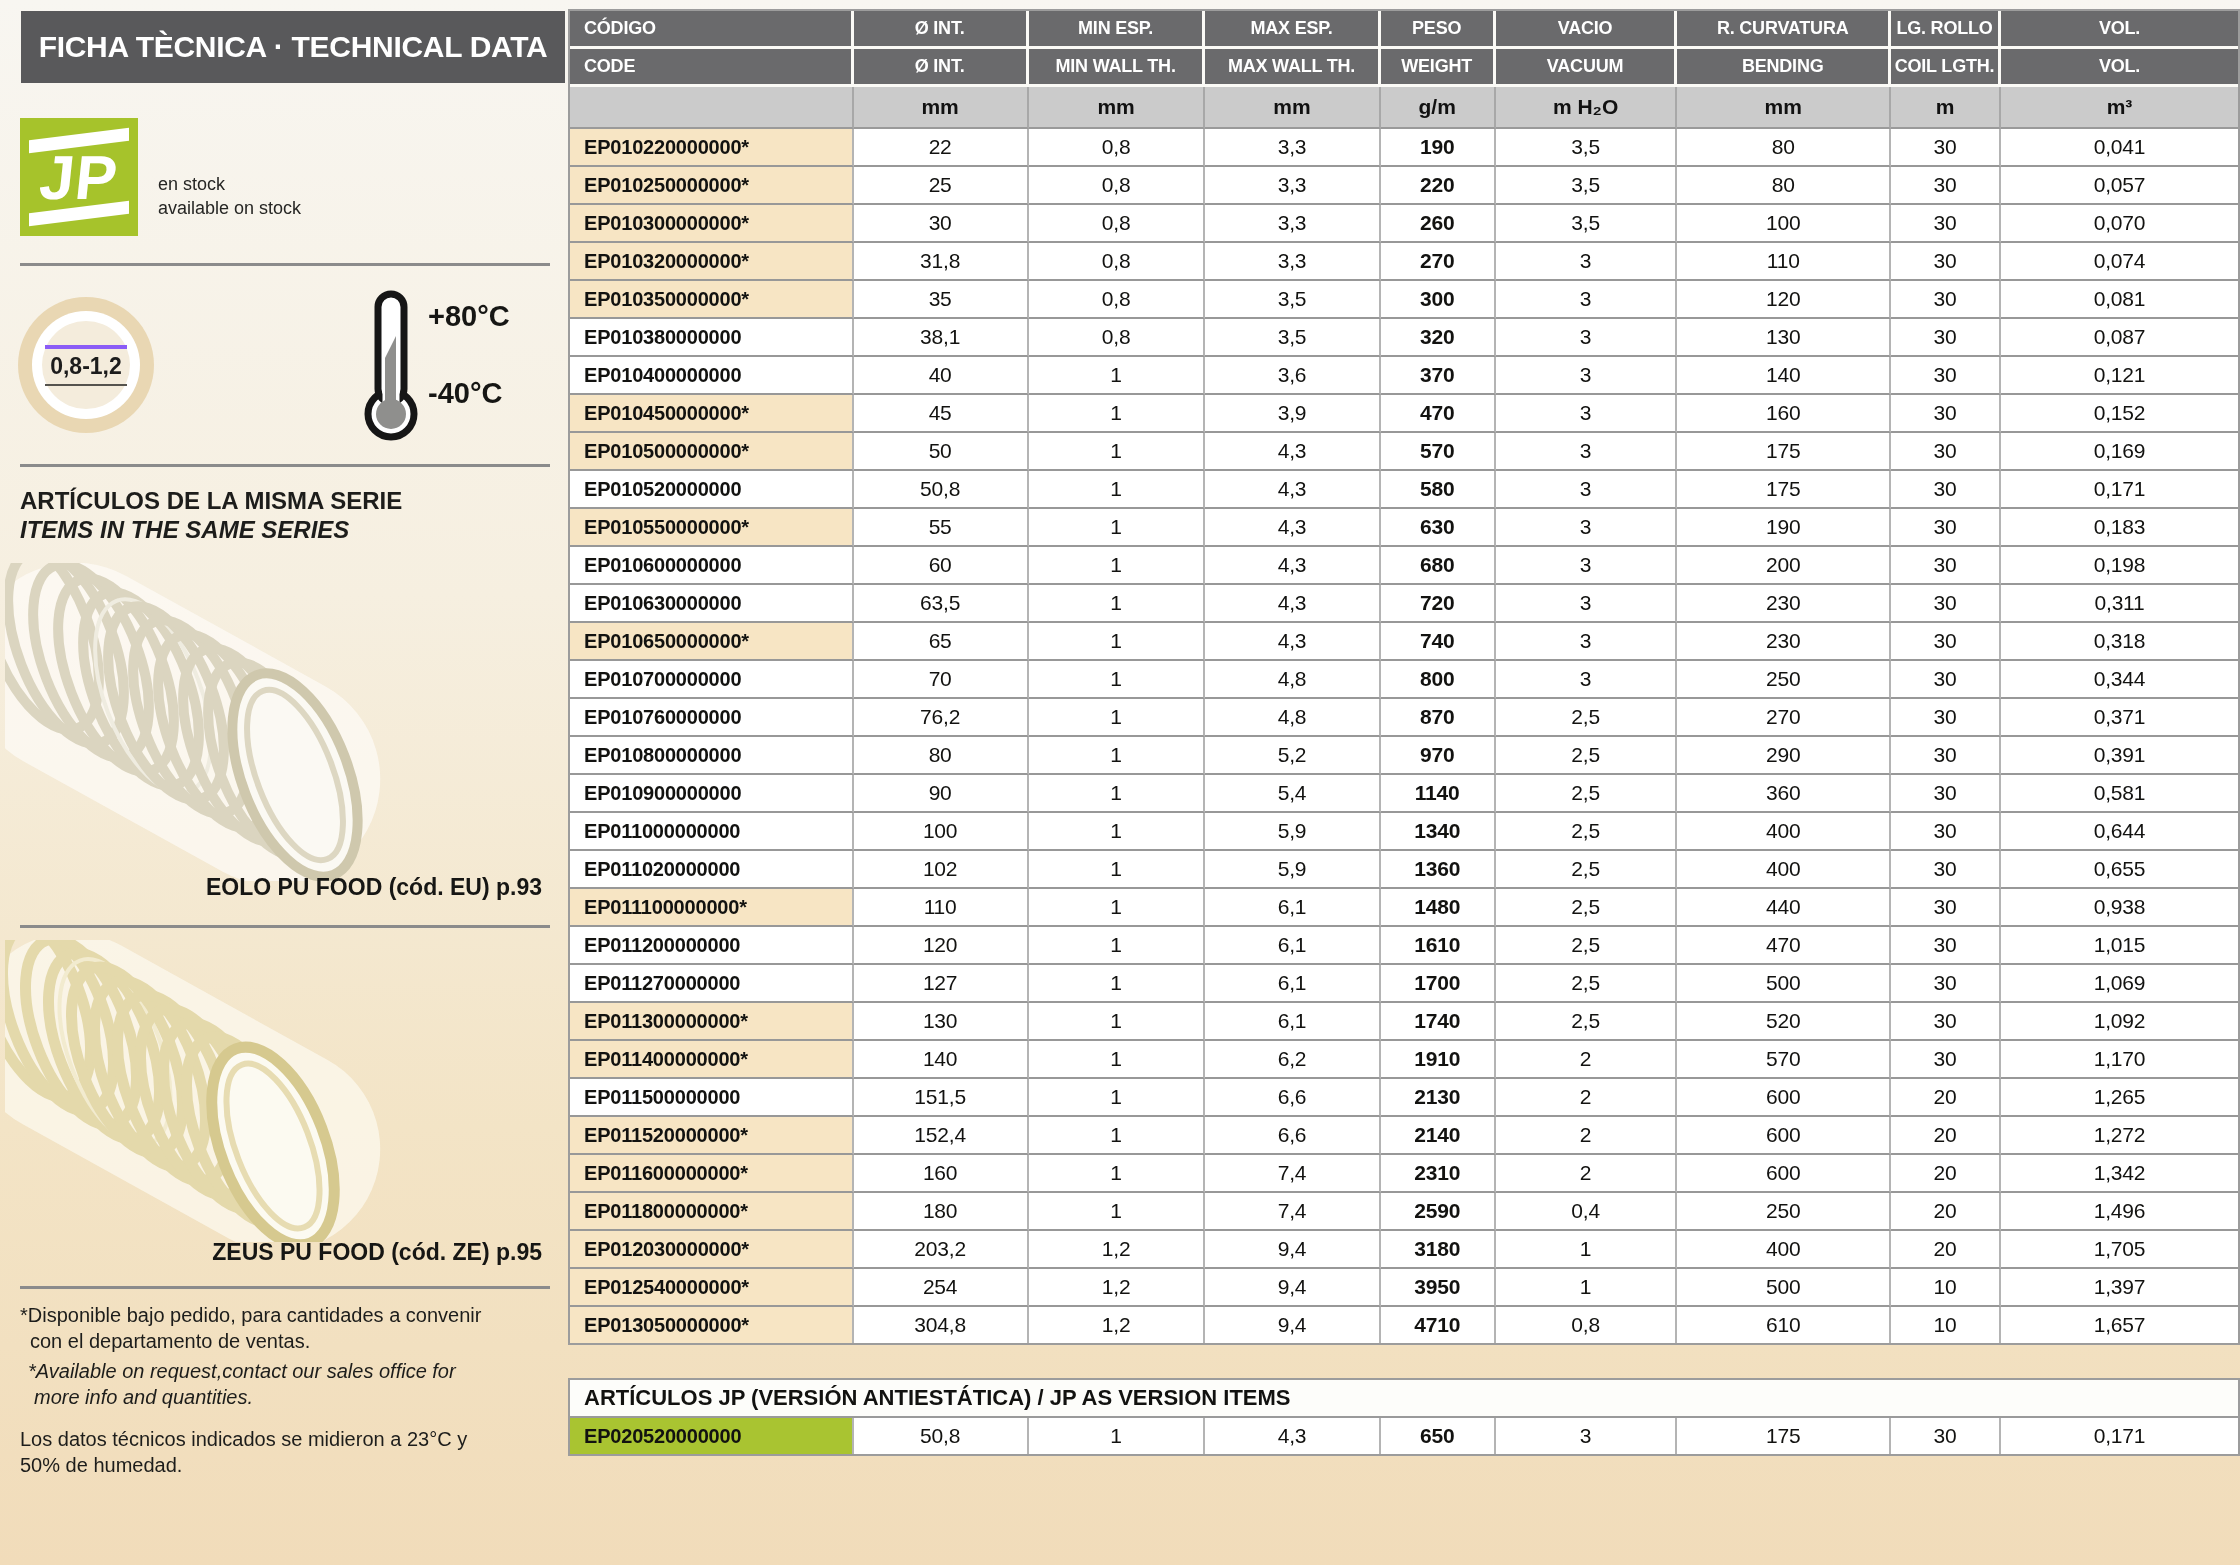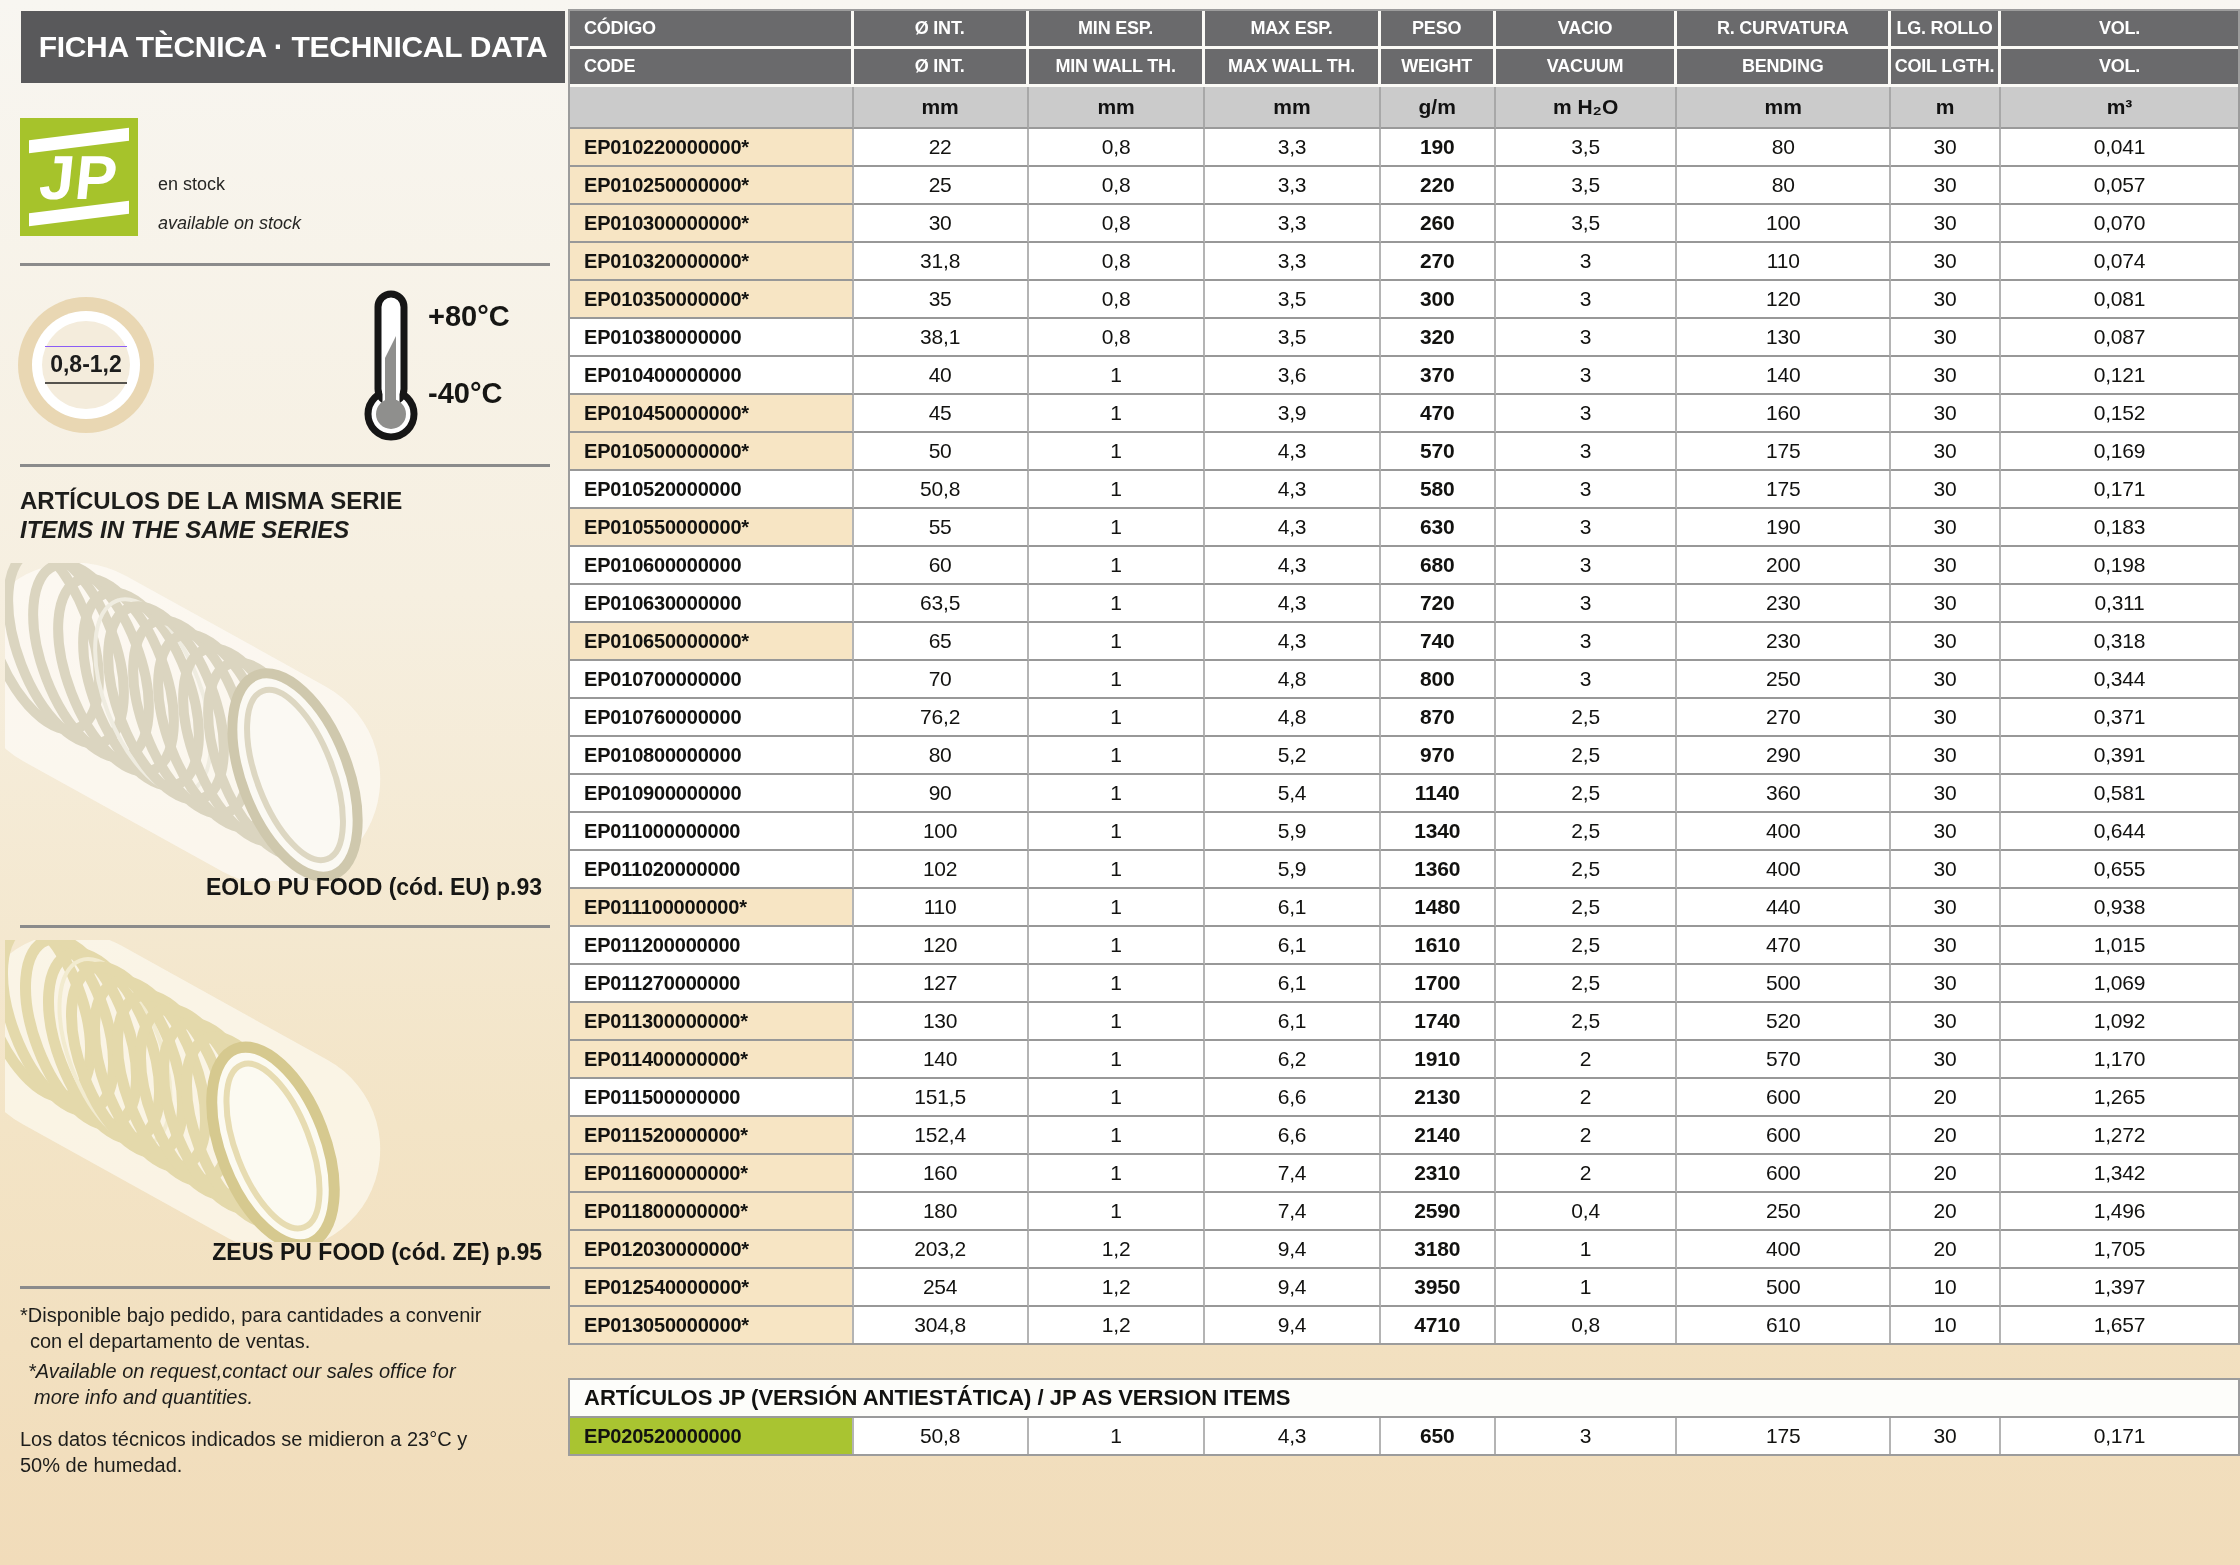--- a/index.html
+++ b/index.html
@@ -13,28 +13,28 @@
     position:absolute;left:21px;top:11px;width:544px;height:72px;background:#59595b;
     color:#fff;font-size:30px;font-weight:bold;display:flex;align-items:center;justify-content:center;
     white-space:nowrap;letter-spacing:-.3px;
   }
   .jp-logo{position:absolute;left:20px;top:118px;width:118px;height:118px;background:#a6c32b;overflow:hidden;}
   .jp-bar{position:absolute;left:9px;right:9px;height:13px;background:#fff;transform:skewY(-7deg);}
   .jp-bar.top{top:16px;} .jp-bar.bot{bottom:16px;}
   .jp-letters{position:absolute;inset:0;display:flex;align-items:center;justify-content:center;
     color:#fff;font-weight:bold;font-size:62px;transform:skewX(-6deg);letter-spacing:1px;}
   .stock{position:absolute;left:158px;top:172px;font-size:18px;line-height:1.35;color:#262624;}
-  .stock .en{font-style:italic;margin-top:15px;}
+  .stock .en{}
   .divider{position:absolute;left:20px;width:530px;height:3px;background:#8b8b8b;}
   .ring-icon{position:absolute;left:18px;top:297px;width:136px;height:136px;border-radius:50%;
     background:#e9d7b3;display:flex;align-items:center;justify-content:center;}
   .ring-mid{width:108px;height:108px;border-radius:50%;background:#ffffff;display:flex;align-items:center;justify-content:center;}
   .ring-inner{width:88px;height:88px;border-radius:50%;background:#f4ecdc;display:flex;align-items:center;justify-content:center;}
   .ring-label{font-size:23px;font-weight:bold;color:#1c1c1c;white-space:nowrap;
-    border-top:1px solid #8b5cf6;border-bottom:2px solid #55534e;padding:4px 5px;}
+    border-top:4px solid #8b5cf6;border-bottom:2px solid #55534e;padding:4px 5px;}
   .thermo{position:absolute;left:360px;top:290px;width:62px;height:152px;}
   .temp-label{position:absolute;font-size:29px;font-weight:bold;color:#161614;white-space:nowrap;}
   .temp-max{left:428px;top:300px;text-align:center;} .temp-min{left:428px;top:377px;}
   .series-head{position:absolute;left:20px;top:487px;font-size:24px;font-weight:bold;line-height:1.2;color:#1d1d1b;}
   .series-head .en{font-style:italic;}
   .hose{position:absolute;left:5px;width:400px;}
   .hose1{top:563px;height:318px;} .hose2{top:940px;height:302px;}
   .caption{position:absolute;left:20px;width:522px;text-align:right;font-size:23px;font-weight:bold;color:#161614;white-space:nowrap;}
   .cap1{top:874px;} .cap2{top:1239px;}
   .footnotes{position:absolute;left:20px;top:1302px;width:462px;font-size:20px;line-height:1.32;color:#1d1d1b;}

